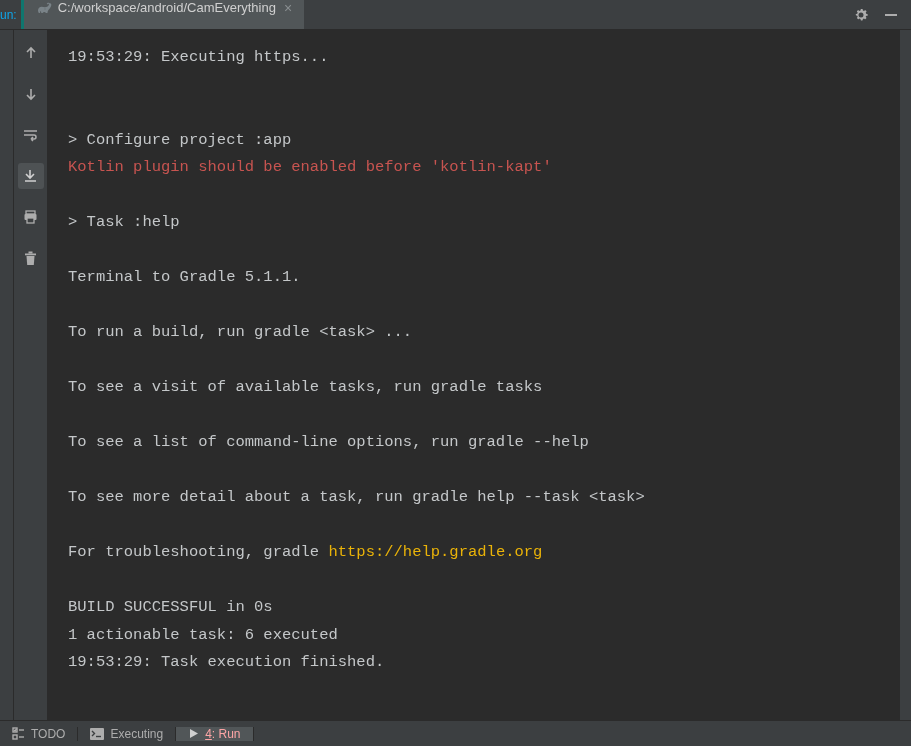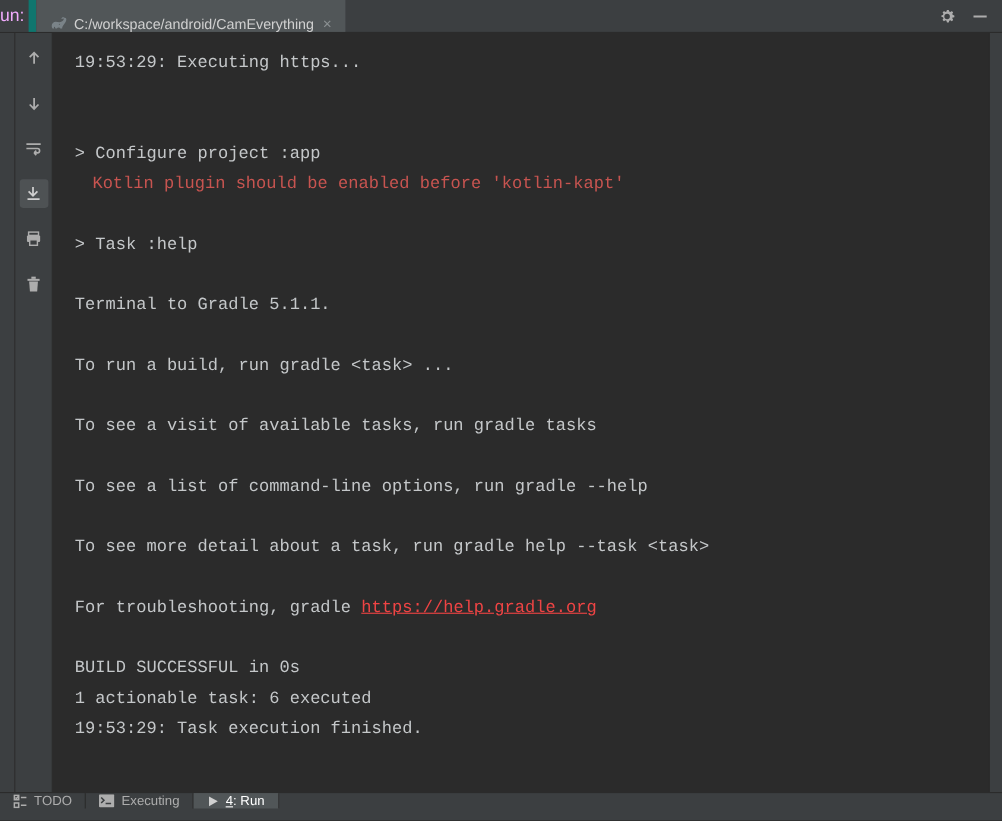--- a/index.html
+++ b/index.html
@@ -19,27 +19,27 @@
     height: 30px;
     background: #3c3f41;
     border-bottom: 1px solid #2b2b2b;
     align-items: stretch;
   }
   .run-label {
     display: flex;
     align-items: center;
     padding: 0 4px 0 0;
     background: #3c3f41;
-    color: #f0abfc;
-    font-size: 16px;
-    border-right: 7px solid #0f766e;
+    color: #0ea5e9;
+    font-size: 12px;
+    border-right: 3px solid #0f766e;
   }
   .tab {
     display: flex;
-    align-items: flex-end;
+    align-items: flex-start;
     gap: 6px;
     padding: 0 10px 0 12px;
     background: #515658;
     color: #d0d0d0;
     font-size: 13px;
     cursor: pointer;
   }
   .tab svg { flex-shrink: 0; }
   .tab .close {
     font-size: 14px;
@@ -91,52 +91,52 @@
     flex: 1;
     background: #2b2b2b;
     padding: 14px 0 14px 20px;
     font-family: "Consolas","Courier New",monospace;
     font-size: 15.5px;
     line-height: 27.5px;
     color: #c4c7c9;
     white-space: pre;
     overflow: auto;
   }
-  .line-err { color: #c75450; margin-left: 16px; }
-  .line-link { color: #ef4444; text-decoration: underline; cursor: pointer; }
+  .line-err { color: #c75450; }
+  .line-link { color: #eab308; cursor: pointer; }
   .scrollbar-v {
     width: 12px;
     background: #3c3f41;
     border-left: 1px solid #2b2b2b;
   }
   .console-row {
     display: flex;
     flex: 1;
     min-height: 0;
   }
   .bottom-bar {
     height: 26px;
     background: #3c3f41;
     border-top: 1px solid #2b2b2b;
     display: flex;
-    align-items: flex-start;
+    align-items: center;
   }
   .bottom-tab {
     display: flex;
     align-items: center;
     gap: 6px;
     padding: 0 12px;
     color: #adadad;
     font-size: 12px;
     cursor: pointer;
     border-right: 1px solid #2b2b2b;
   }
   .bottom-tab.active {
     background: #515658;
-    color: #ffffff;
+    color: #fca5a5;
   }
   .bottom-tab .num { text-decoration: underline; }
 </style>
 </head>
 <body>
 
 <div class="top-row">
   <div class="run-label">un:</div>
   <div class="tab">
     <svg width="16" height="16" viewBox="0 0 16 16">

